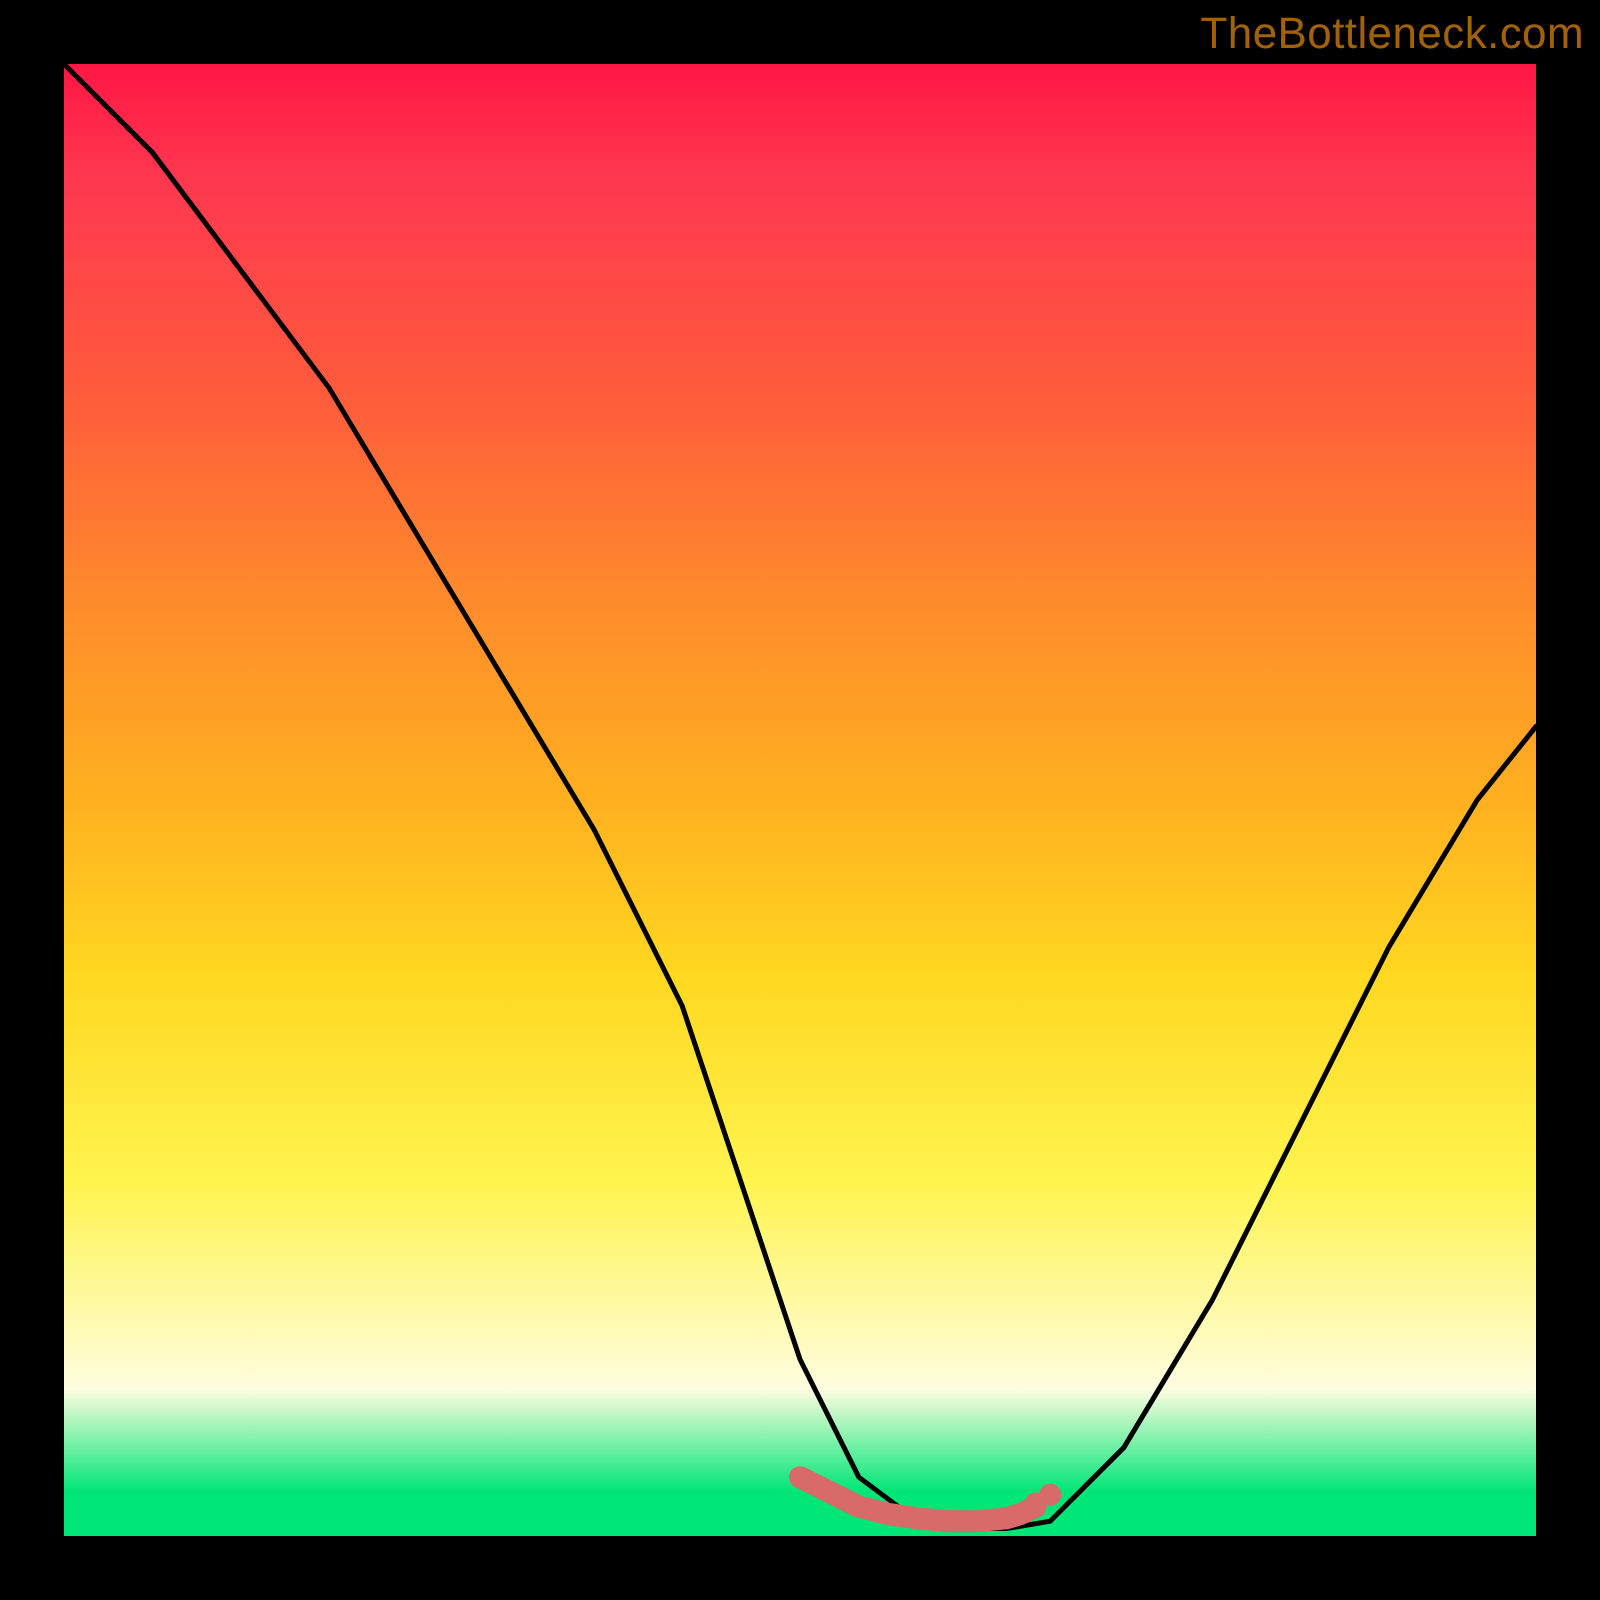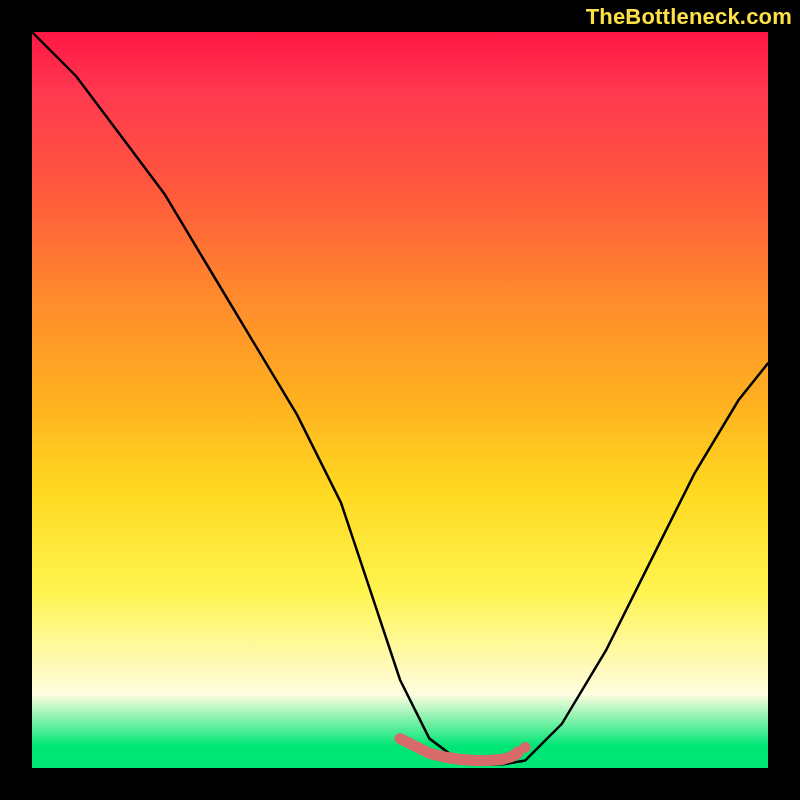--- a/index.html
+++ b/index.html
@@ -9,21 +9,21 @@
     #ff3850 8%,
     #ff5a3c 22%,
     #ff8a2c 36%,
     #ffb020 50%,
     #ffd820 62%,
     #fff44f 76%,
     #fffde0 90%,
     #00e676 97%,
     #00e676 100%)}
   svg.curve{position:absolute;inset:0;width:736px;height:736px}
-  .watermark{position:absolute;right:8px;top:4px;color:#fde047;font-size:22px;font-weight:700;letter-spacing:0.2px}
+  .watermark{position:absolute;right:8px;top:4px;color:#a16207;font-size:22px;font-weight:400;letter-spacing:0.2px}
 </style>
 </head>
 <body>
 
 <div class="watermark">TheBottleneck.com</div>
 
 <div class="frame">
   <div class="gradient"></div>
   <svg class="curve" viewBox="0 0 736 736">
     <path fill="none" stroke="#000" stroke-width="2.5" stroke-linecap="round" d="M0.0 0.0 L44.2 44.2 L88.3 103.0 L132.5 161.9 L176.6 235.5 L220.8 309.1 L265.0 382.7 L309.1 471.0 L338.6 559.4 L368.0 647.7 L397.4 706.6 L426.9 728.6 L456.3 732.3 L471.0 732.3 L493.1 728.6 L529.9 691.8 L574.1 618.2 L618.2 529.9 L662.4 441.6 L706.6 368.0 L736.0 331.2"></path>

